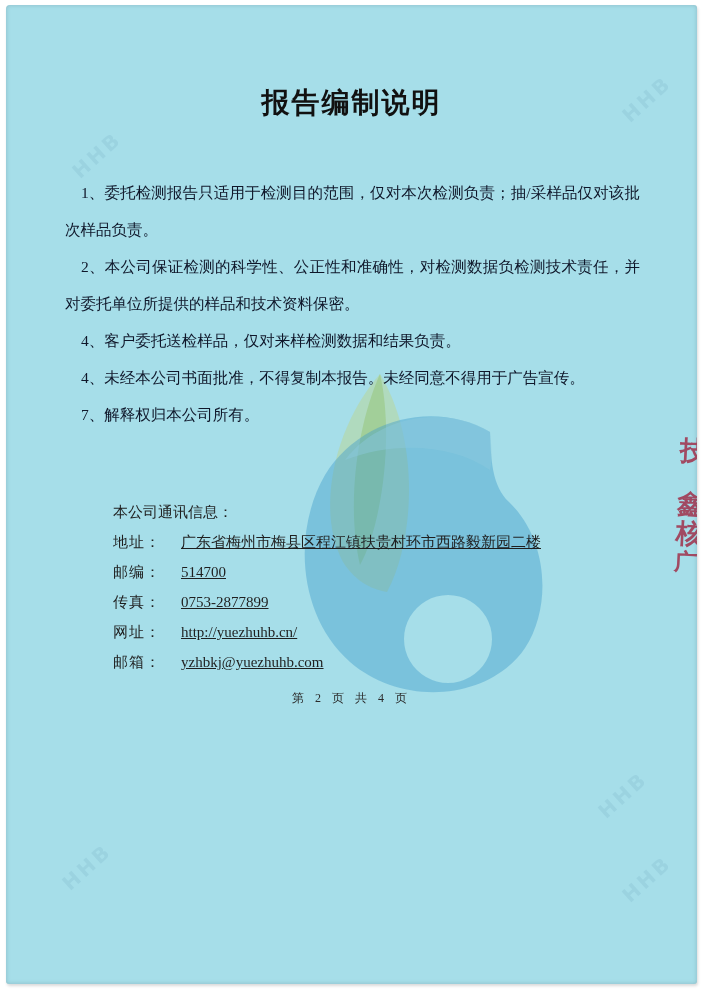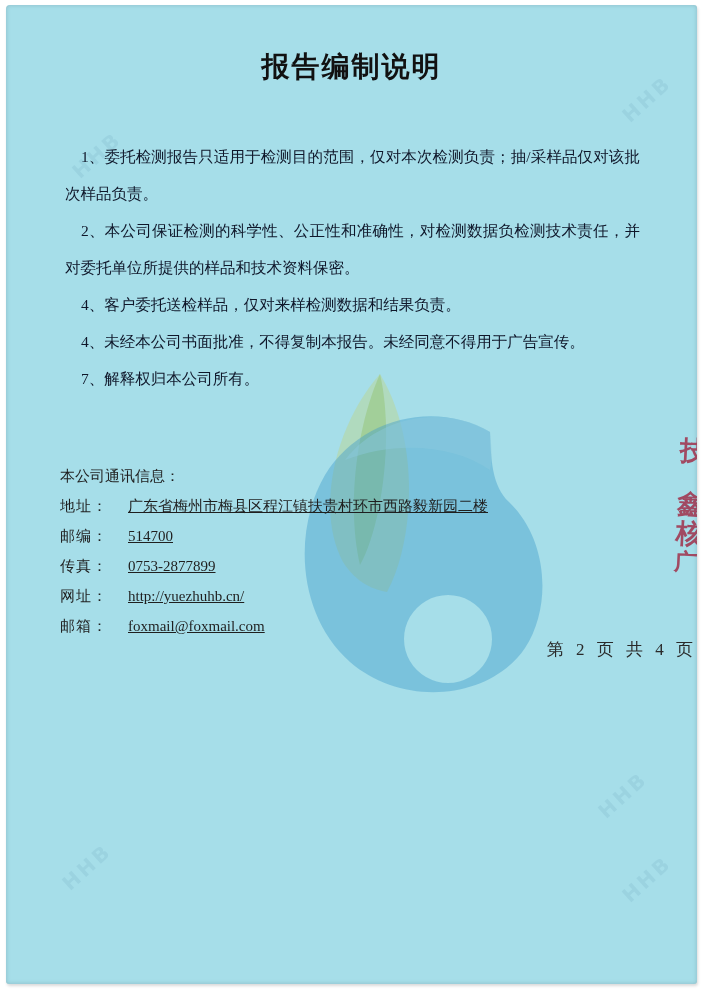--- a/index.html
+++ b/index.html
@@ -30,43 +30,43 @@
     display:flex;flex-direction:column;align-items:flex-start;
     color:#a02a45;opacity:.82;transform:rotate(3deg);
     font-size:27px;line-height:27px;font-weight:bold;
   }
   .stamp-frag span:nth-child(2){margin-top:27px;}
   .stamp-frag span:nth-child(3){margin-top:2px;}
   .stamp-frag span:nth-child(4){margin-top:1px;font-size:23px;}
   
   .content{position:relative;z-index:1;color:#222;}
   .doc-title{
-    padding-top:44px;margin:0;text-align:center;
+    padding-top:80px;margin:0;text-align:center;
     font-family:"DejaVu Sans","Liberation Sans",sans-serif;
     font-size:28px;line-height:36px;font-weight:bold;color:#111;
     letter-spacing:2px;
   }
   .notice{
     margin-top:53px;padding:0 57px 0 59px;
     font-size:15.5px;line-height:37px;color:#0f172a;
   }
   .notice p{
     margin:0;text-indent:16px;
     text-align:justify;text-justify:inter-ideograph;
   }
   .contact{
-    margin-top:64px;padding-left:54px;
+    margin-top:64px;padding-left:107px;
     font-size:15px;line-height:30px;color:#1f1f1f;
   }
   .contact p{margin:0;}
   .contact .lbl{letter-spacing:1px;}
   .contact .val{margin-left:20px;text-decoration:underline;}
   .page-footer{
-    text-align:right;
-    font-size:17px;line-height:18px;letter-spacing:4px;color:#2a2a2a;
+    margin-top:12px;text-align:center;
+    font-size:12px;line-height:18px;letter-spacing:4px;color:#2a2a2a;
   }
 </style>
 </head>
 <body>
 
 <div class="paper">
 
   <div class="logo-wm">
     <svg width="260" height="340" viewBox="0 0 260 340">
       <path d="M 95,4 C 50,55 30,140 58,192 C 72,214 90,220 102,222 C 130,170 135,70 95,4 Z" fill-opacity="0.50" fill="#b9d693"></path>
@@ -108,20 +108,20 @@
       <p>
         <span class="lbl">邮编：</span><span class="val">514700</span>
       </p>
       <p>
         <span class="lbl">传真：</span><span class="val">0753-2877899</span>
       </p>
       <p>
         <span class="lbl">网址：</span><span class="val">http://yuezhuhb.cn/</span>
       </p>
       <p>
-        <span class="lbl">邮箱：</span><span class="val">foxmail@foxmail.com</span>
+        <span class="lbl">邮箱：</span><span class="val">yzhbkj@yuezhuhb.com</span>
       </p>
     </div>
 
     <div class="page-footer">第 2 页 共 4 页</div>
   </div>
 
 </div>
 
 </body></html>

